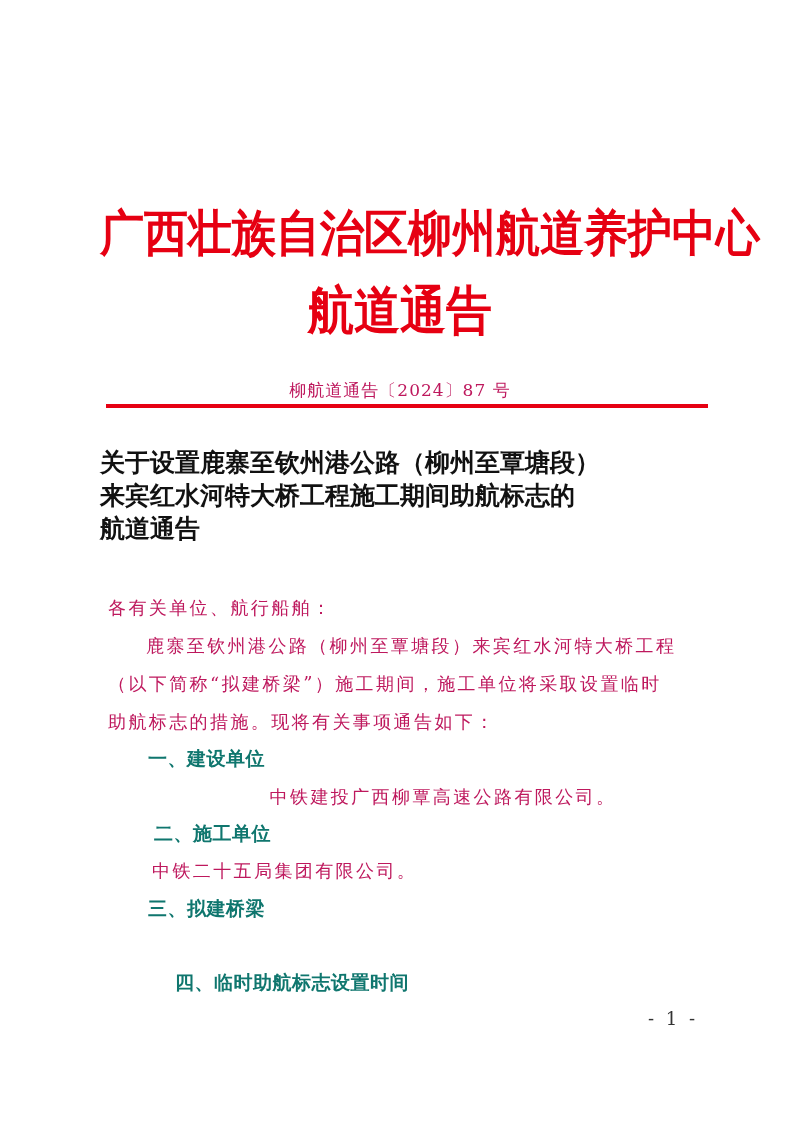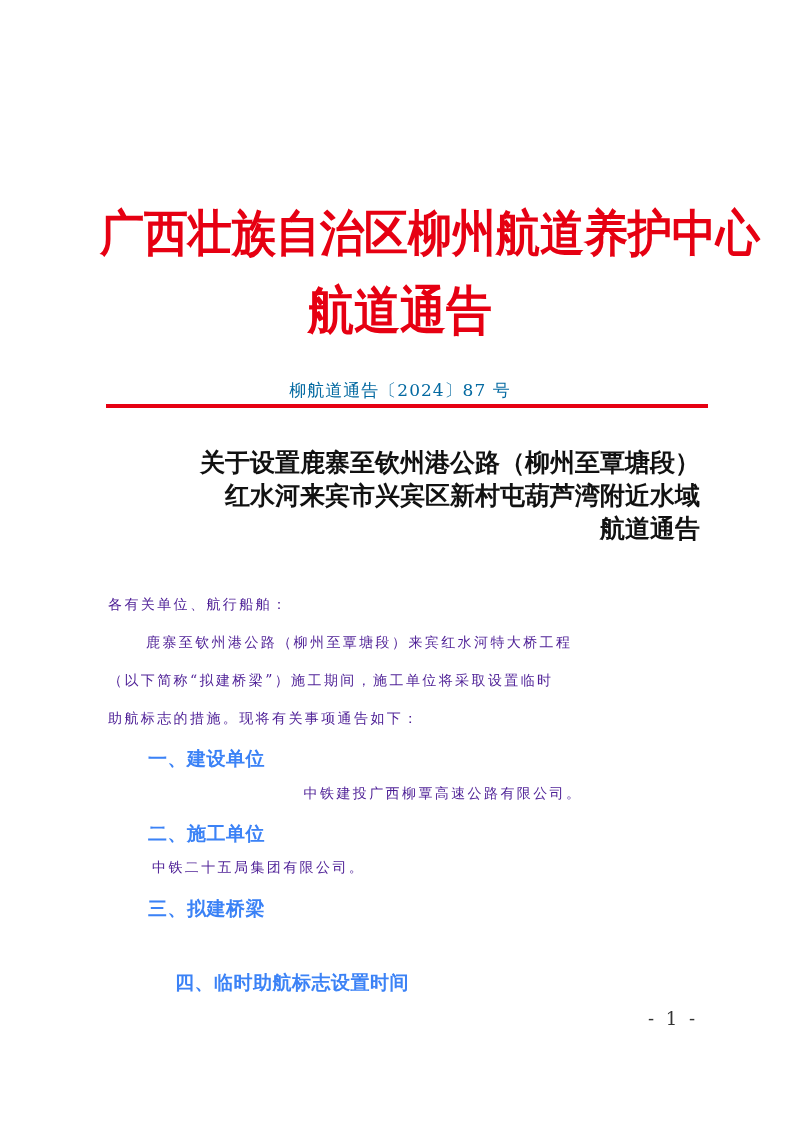--- a/index.html
+++ b/index.html
@@ -46,58 +46,58 @@
       transform-origin: center top;
     }
     .doc-number {
       position: absolute;
       top: 378px;
       left: 100px;
       width: 600px;
       text-align: center;
       font-size: 17px;
       line-height: 24px;
-      color: #0369a1;
+      color: #be185d;
       letter-spacing: 1px;
     }
     .red-rule {
       position: absolute;
       top: 404px;
       left: 106px;
       width: 602px;
       height: 4px;
       background: #e60012;
     }
     .notice-title {
       position: absolute;
       top: 446px;
       left: 100px;
       width: 600px;
-      text-align: right;
+      text-align: left;
       font-weight: bold;
       font-size: 25px;
       line-height: 33px;
       color: #111;
     }
     .notice-title div { white-space: nowrap; }
     .body-text {
       position: absolute;
       left: 108px;
       width: 590px;
-      font-size: 14px;
-      color: #4c1d95;
+      font-size: 18px;
+      color: #be185d;
       letter-spacing: 2.4px;
       white-space: nowrap;
     }
     .heading {
       position: absolute;
       left: 148px;
       font-size: 19px;
       font-weight: bold;
-      color: #3b82f6;
+      color: #0f766e;
       white-space: nowrap;
       letter-spacing: 0.5px;
     }
     .page-number {
       position: absolute;
       top: 1008px;
       left: 648px;
       font-size: 18px;
       color: #333;
       letter-spacing: 3px;
@@ -109,34 +109,34 @@
 <div class="page">
 
   <div class="org-title line1">广西壮族自治区柳州航道养护中心</div>
   <div class="org-title line2">航道通告</div>
 
   <div class="doc-number">柳航道通告〔2024〕87 号</div>
   <div class="red-rule"></div>
 
   <div class="notice-title">
     <div>关于设置鹿寨至钦州港公路（柳州至覃塘段）</div>
-    <div>红水河来宾市兴宾区新村屯葫芦湾附近水域</div>
+    <div>来宾红水河特大桥工程施工期间助航标志的</div>
     <div>航道通告</div>
   </div>
 
   <div class="body-text" style="top:596px;">各有关单位、航行船舶：</div>
 
   <div class="body-text" style="top:634px; left:146px;">鹿寨至钦州港公路（柳州至覃塘段）来宾红水河特大桥工程</div>
   <div class="body-text" style="top:672px;">（以下简称“拟建桥梁”）施工期间，施工单位将采取设置临时</div>
   <div class="body-text" style="top:710px;">助航标志的措施。现将有关事项通告如下：</div>
 
   <div class="heading" style="top:746px;">一、建设单位</div>
   <div class="body-text" style="top:785px; left:148px;text-align:center;">中铁建投广西柳覃高速公路有限公司。</div>
 
-  <div class="heading" style="top:821px;">二、施工单位</div>
+  <div class="heading" style="top:821px;margin-left:6px;">二、施工单位</div>
   <div class="body-text" style="top:859px; left:152px;">中铁二十五局集团有限公司。</div>
 
   <div class="heading" style="top:896px;">三、拟建桥梁</div>
 
   <div class="heading" style="top:970px;margin-left:27px;">四、临时助航标志设置时间</div>
 
   <div class="page-number">- 1 -</div>
 </div>
 
 </body></html>

